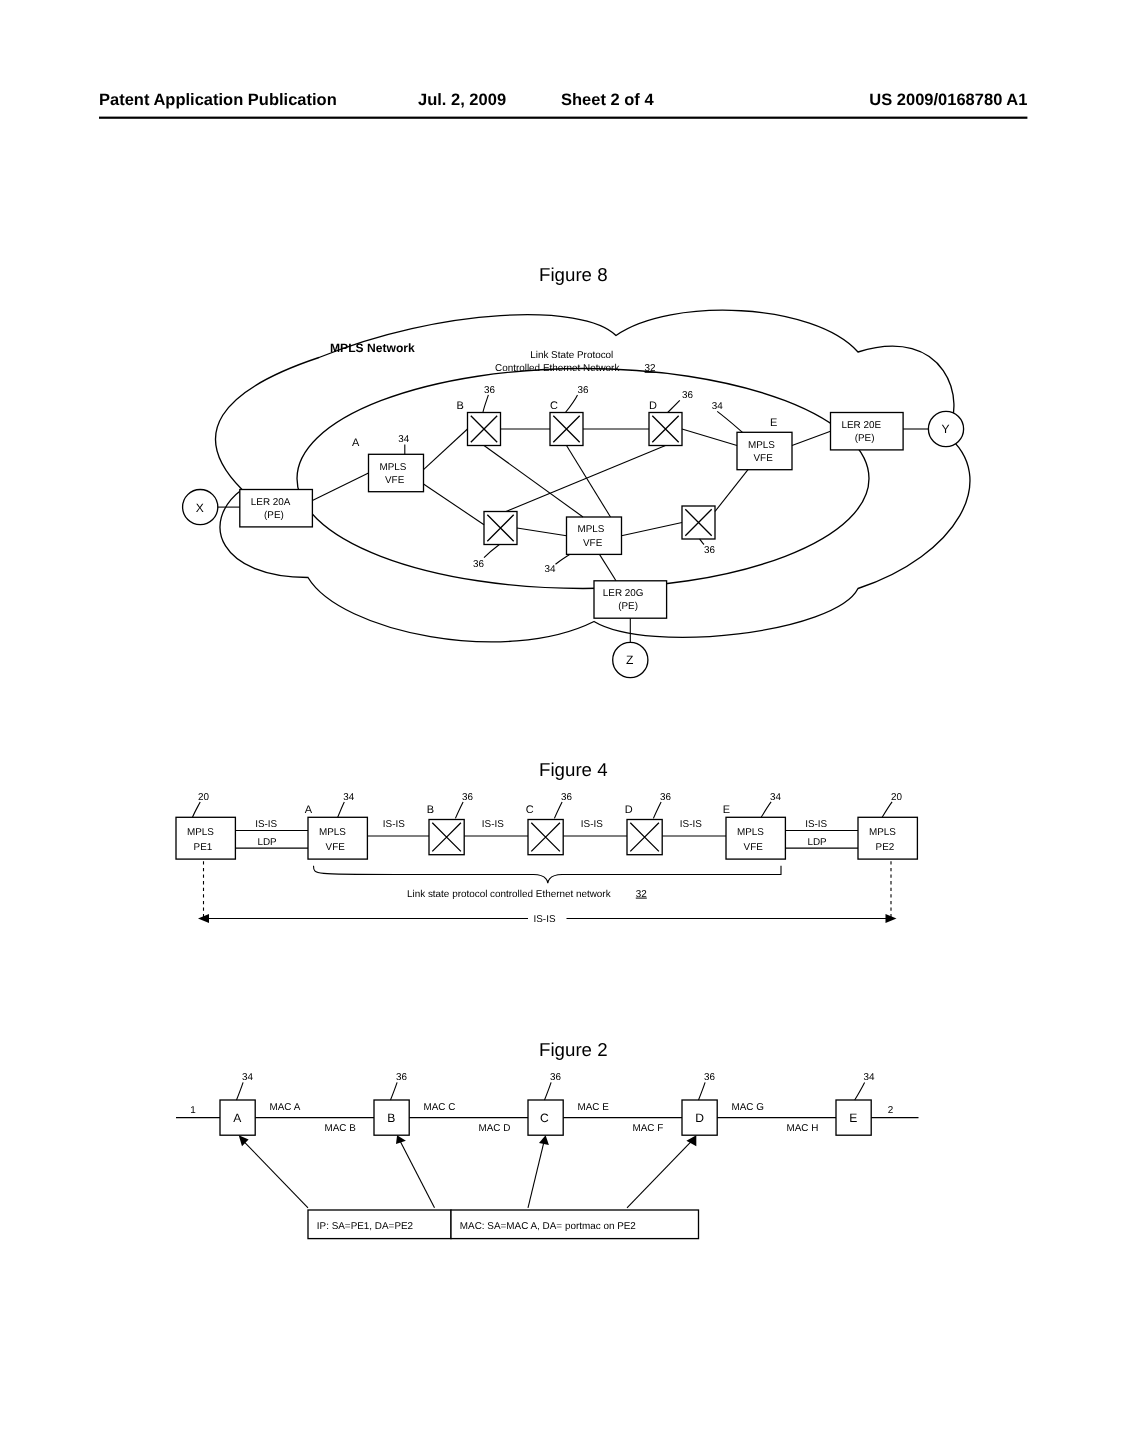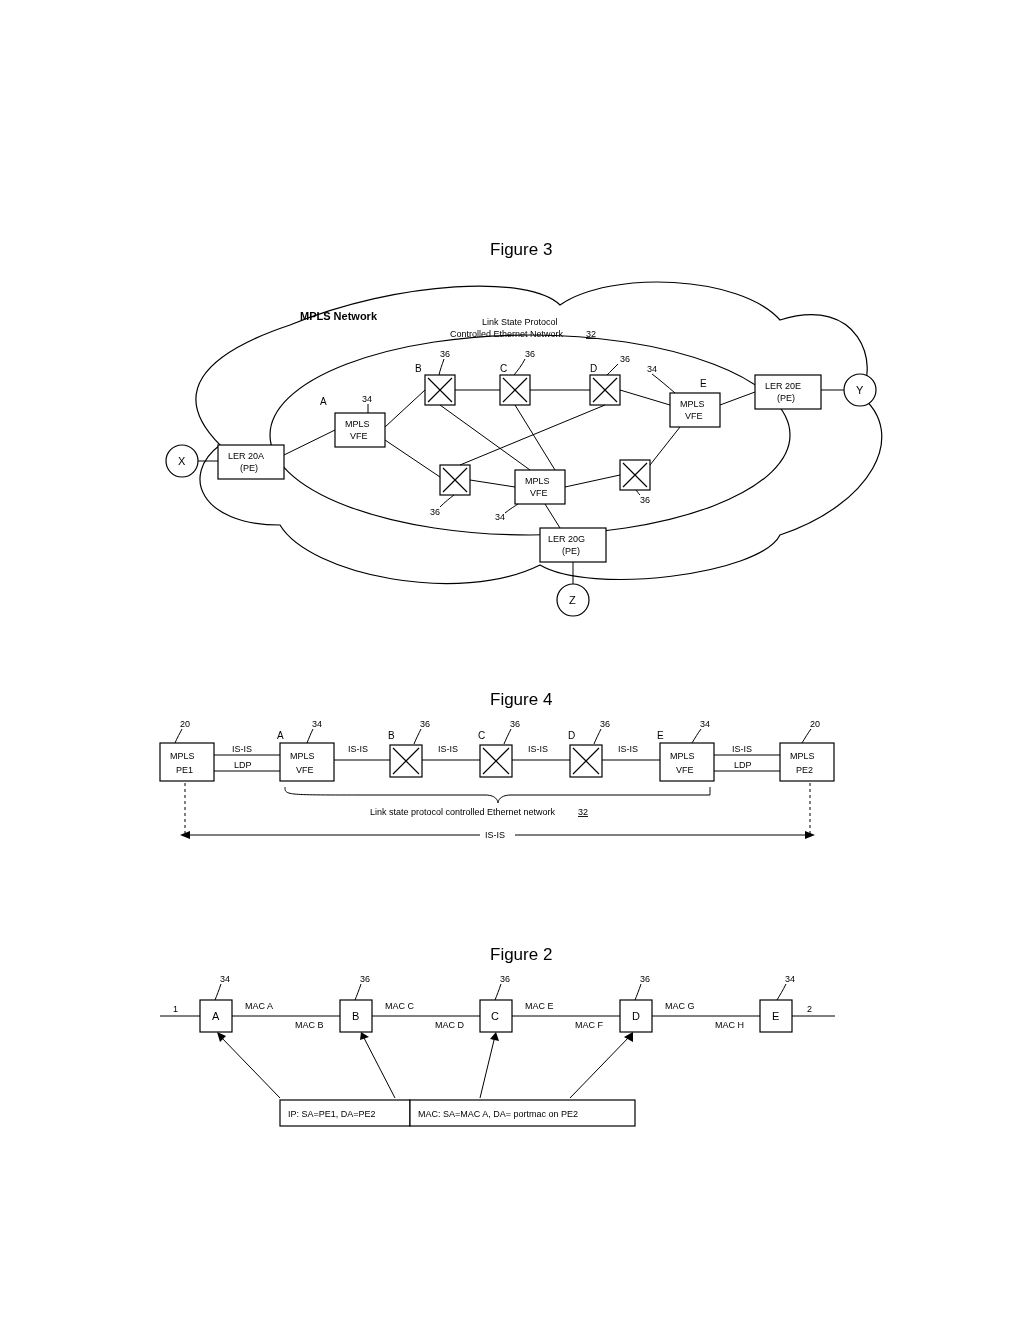--- a/index.html
+++ b/index.html
@@ -86,22 +86,28 @@
     stroke: #000;
     stroke-width: 1;
     fill: none;
   }
 </style>
 </head>
 <body>
 
 <div class="page">
 
-
-  <div class="fig-title" style="left:490px; top:240px;">Figure 3</div>
+  <div class="header">
+    <span class="hdr-left">Patent Application Publication</span>
+    <span class="hdr-mid">Jul. 2, 2009</span>
+    <span class="hdr-sheet">Sheet 2 of 4</span>
+    <span class="hdr-right">US 2009/0168780 A1</span>
+  </div>
+
+  <div class="fig-title" style="left:490px; top:240px;">Figure 8</div>
 
   <svg style="left:140px; top:265px; width:760px; height:350px;">
 
     <path class="line" d="M 80 180 C 30 130, 60 90, 150 60 C 260 15, 390 10, 420 40 C 470 5, 600 10, 640 55 C 720 30, 740 100, 720 130 C 770 170, 730 240, 640 270 C 620 310, 450 330, 400 300 C 320 340, 170 310, 140 260 C 60 260, 40 210, 80 180 Z"></path>
     <text class="txt" x="160" y="55" font-weight="bold">MPLS Network</text>
 
     <ellipse class="line" cx="390" cy="170" rx="260" ry="100"></ellipse>
     <text class="txt-sm" x="342" y="60">Link State Protocol</text>
     <text class="txt-sm" x="310" y="72">Controlled Ethernet Network</text>
     <text class="txt-sm" x="446" y="72" text-decoration="underline">32</text>

